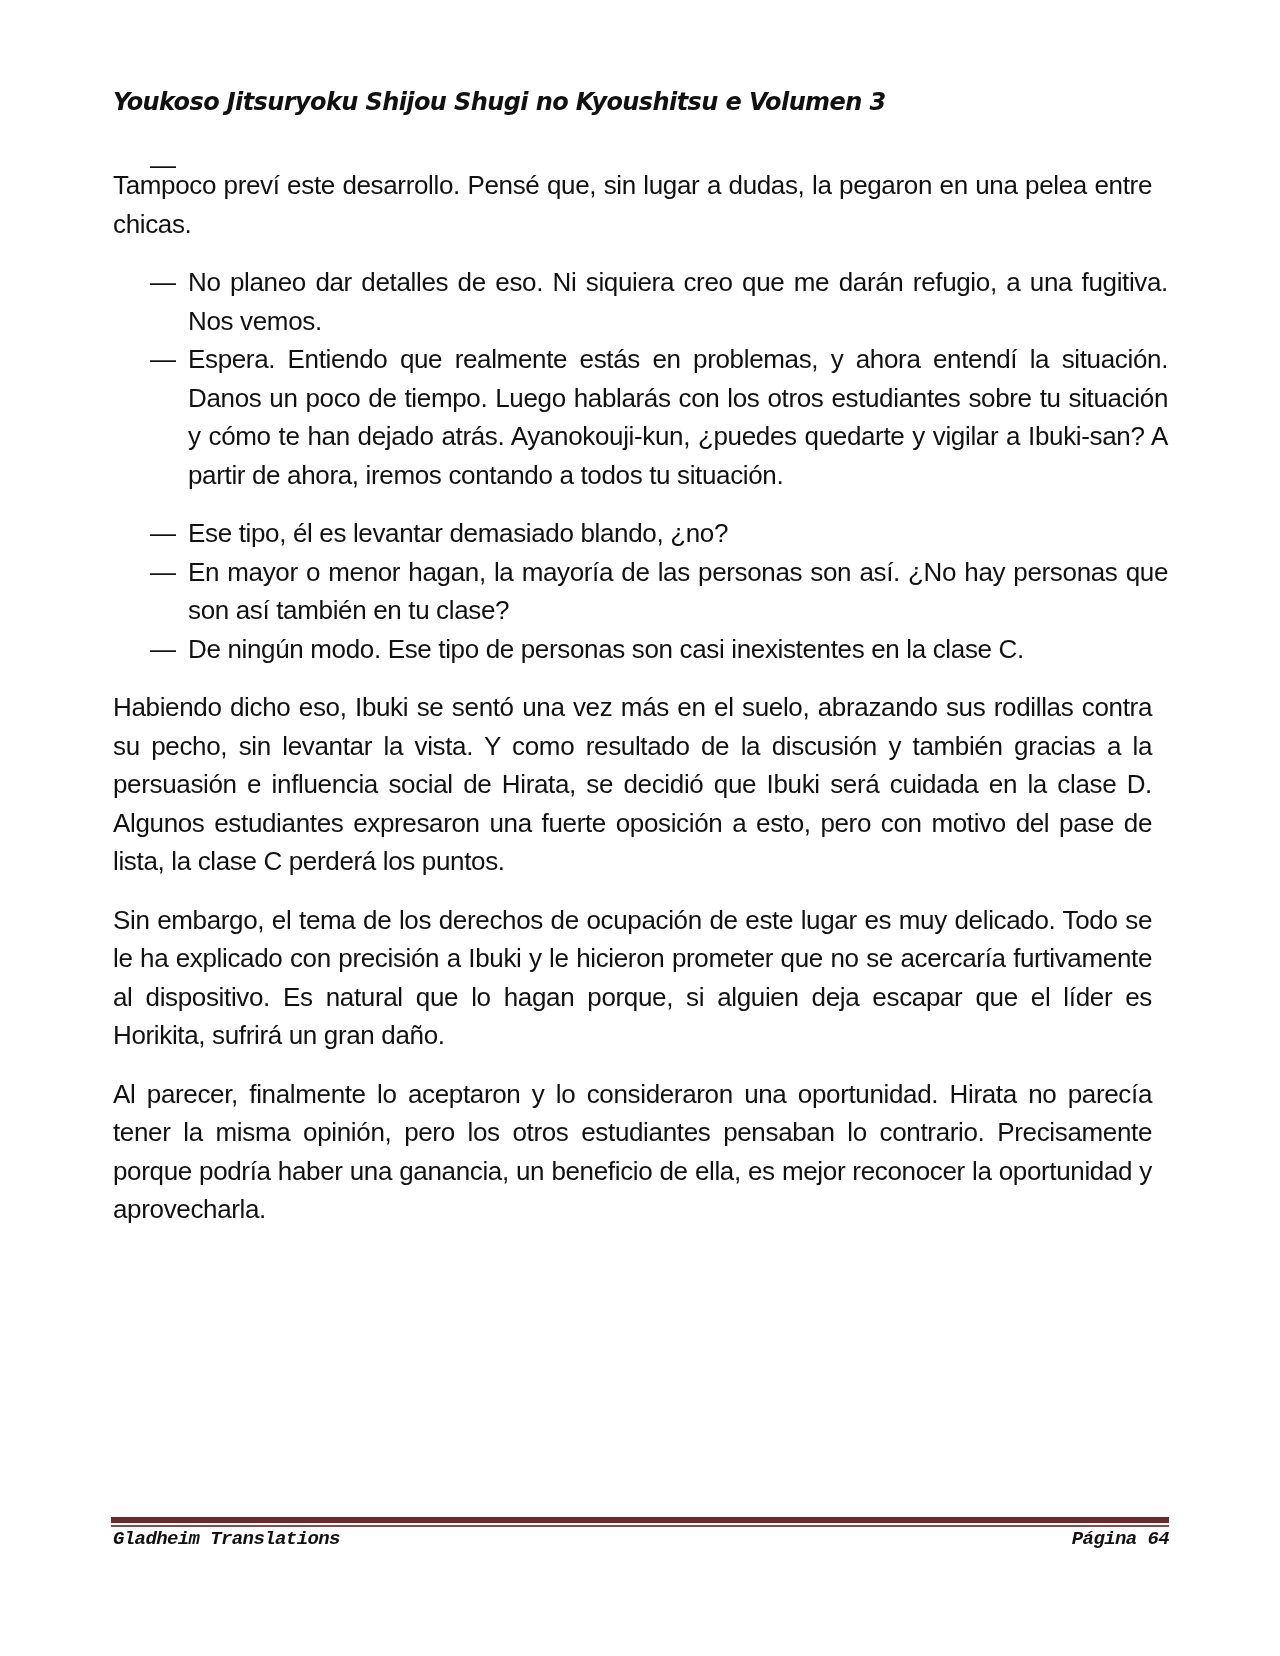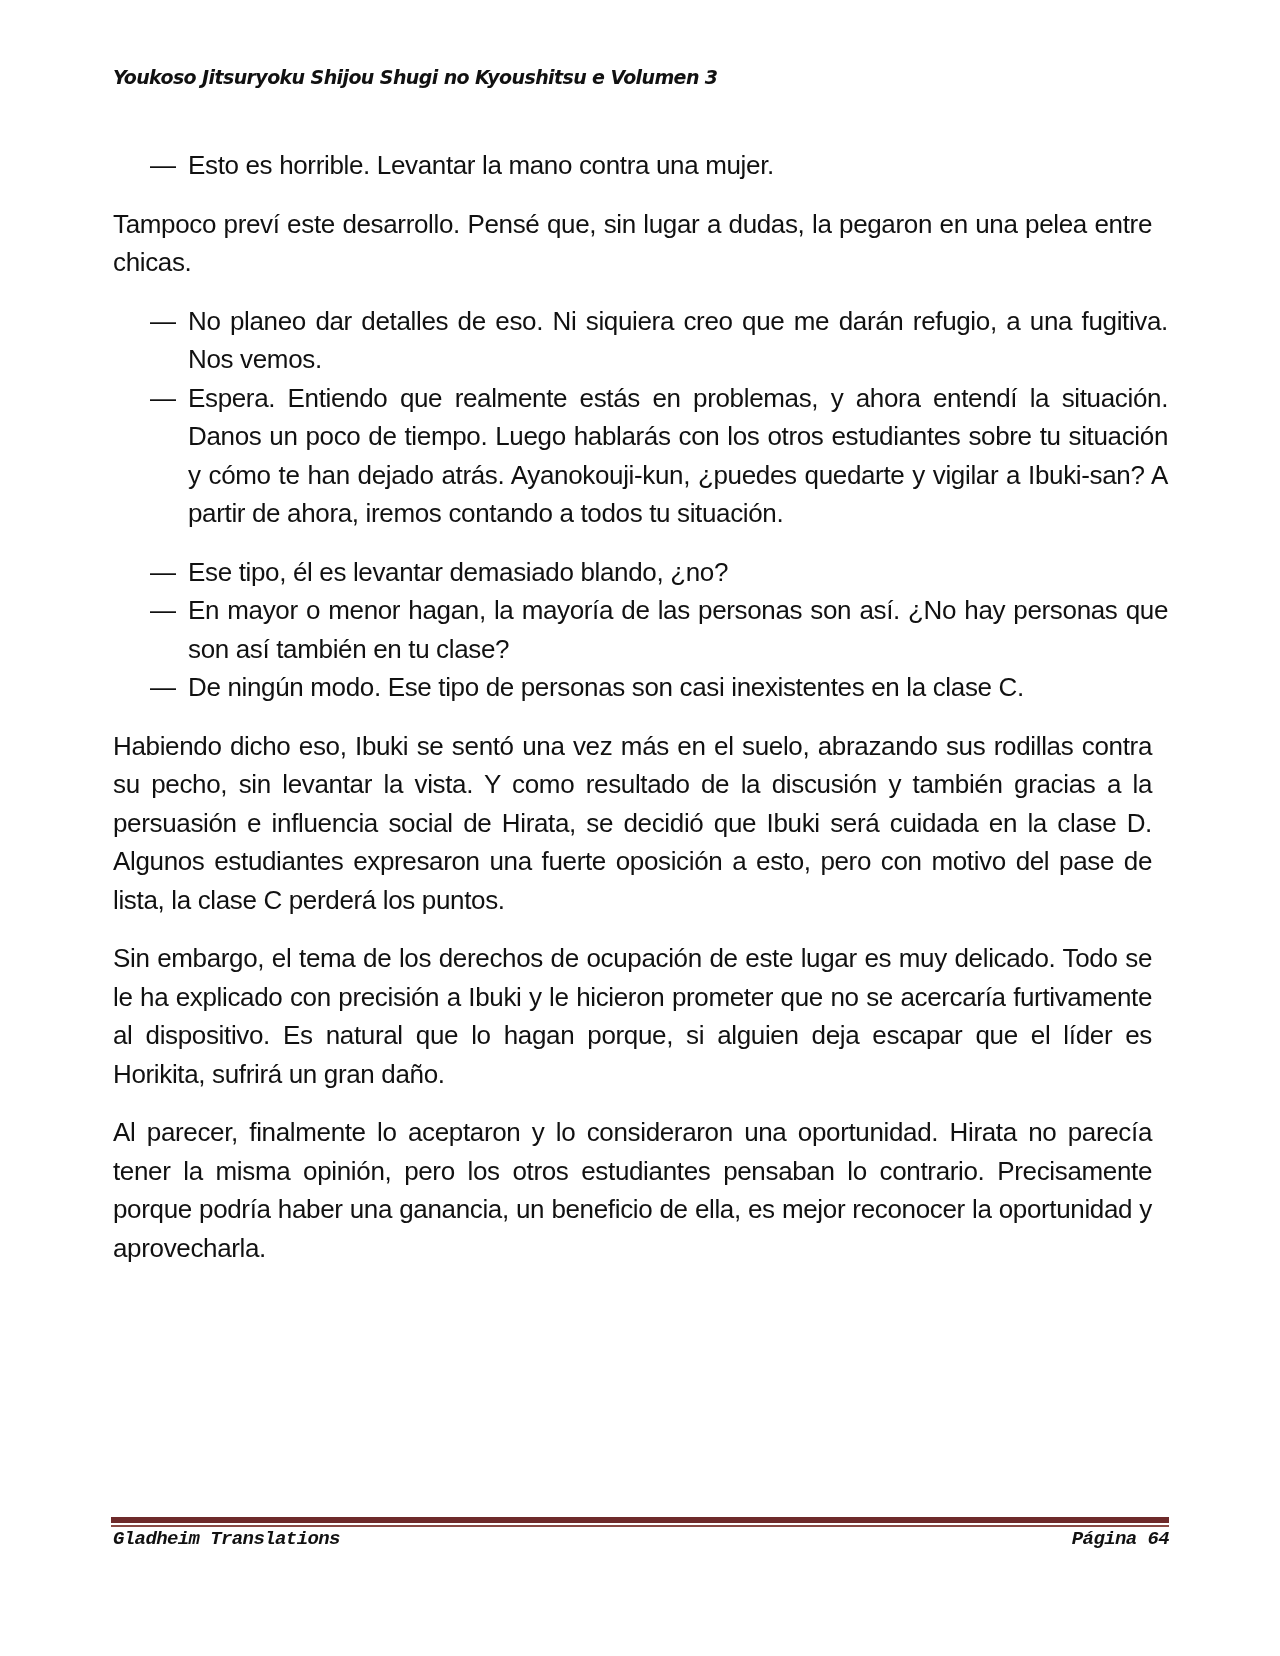--- a/index.html
+++ b/index.html
@@ -10,25 +10,25 @@
     body {
       width: 1280px;
       height: 1656px;
       position: relative;
       overflow: hidden;
       color: #111111;
     }
     .page-header {
       position: absolute;
       left: 113px;
-      top: 66px;
+      top: 88px;
       font-family: "DejaVu Sans", sans-serif;
       font-weight: bold;
       font-style: italic;
-      font-size: 19px;
+      font-size: 24px;
       letter-spacing: -0.6px;
       color: #111111;
       white-space: nowrap;
     }
     .content {
       position: absolute;
       left: 113px;
       top: 146px;
       width: 1055px;
       font-family: "Liberation Sans", sans-serif;
@@ -90,21 +90,20 @@
 </head>
 <body>
 
 <div class="page-header">Youkoso Jitsuryoku Shijou Shugi no Kyoushitsu e Volumen 3</div>
 
 <div class="content">
 
   <div class="dialogue-block">
     <p class="dialogue">
       <span class="dash">—</span>
-      <span>Esto es horrible. Levantar la mano contra una mujer.</span>
     </p>
   </div>
 
   <p class="para">Tampoco preví este desarrollo. Pensé que, sin lugar a dudas, la pegaron en una pelea entre chicas.</p>
 
   <div class="dialogue-block">
     <p class="dialogue">
       <span class="dash">—</span>
       <span>No planeo dar detalles de eso. Ni siquiera creo que me darán refugio, a una fugitiva. Nos vemos.</span>
     </p>

